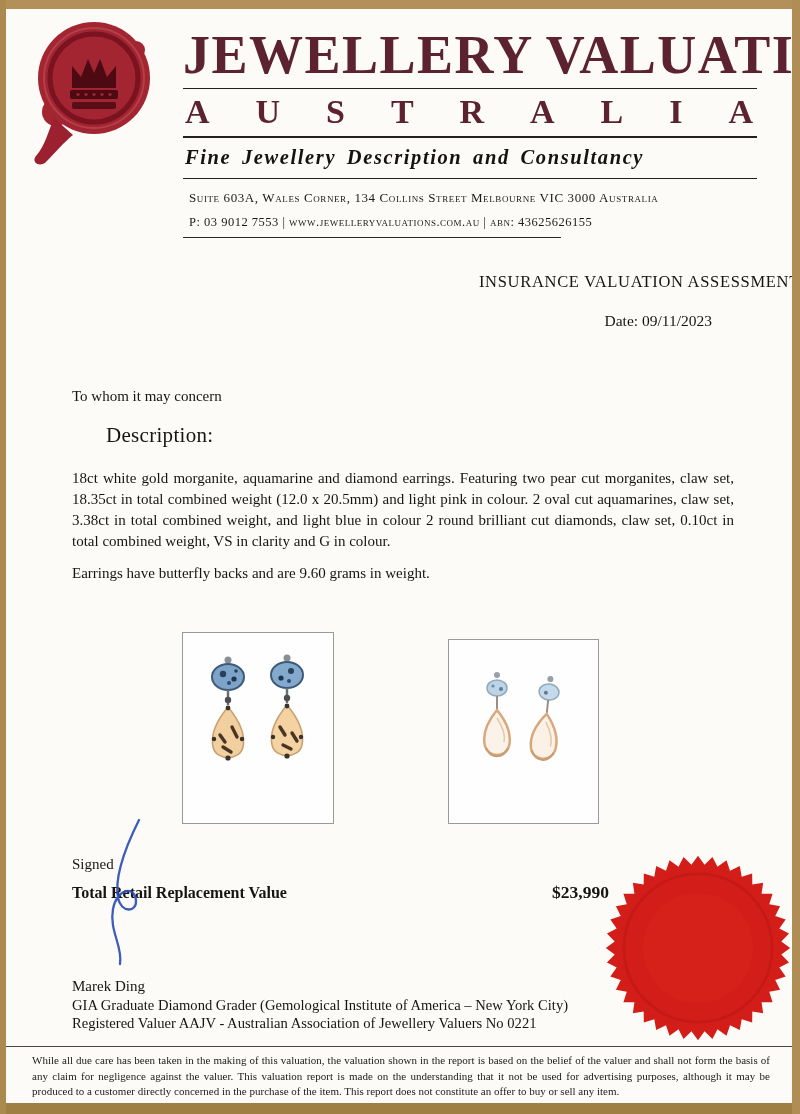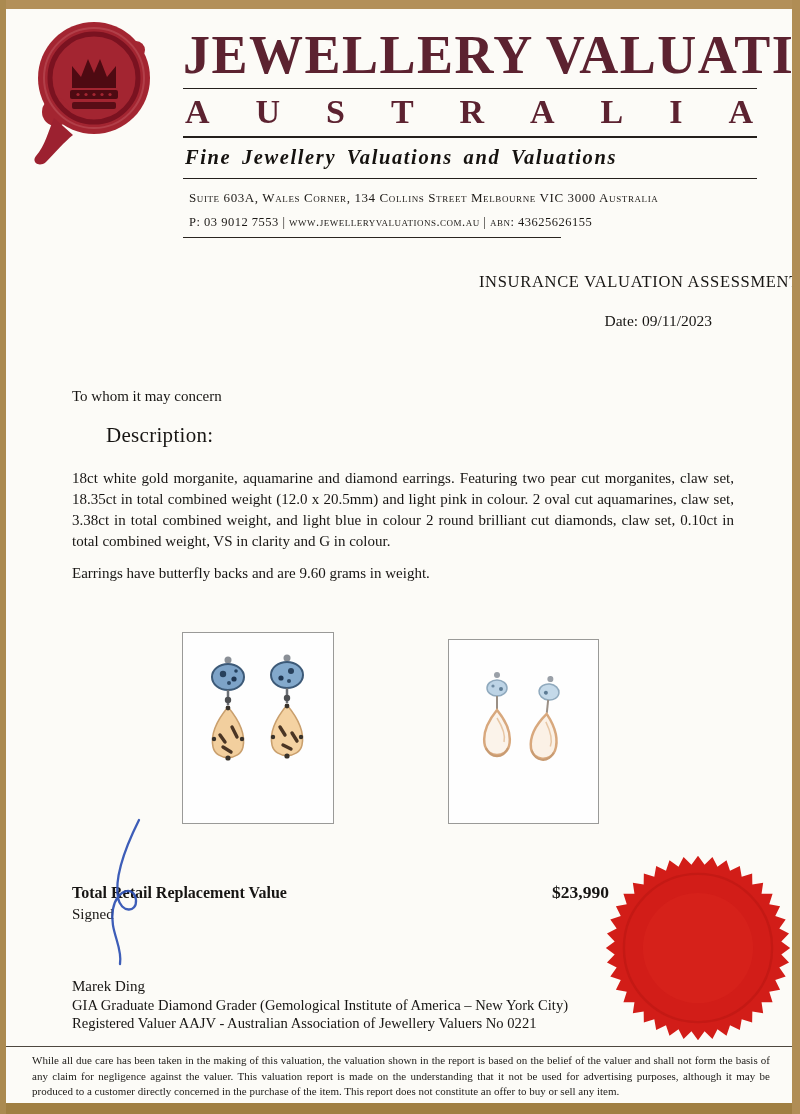--- a/index.html
+++ b/index.html
@@ -35,21 +35,21 @@
   .desc-body{left:72px;top:468px;width:662px;font-size:15px;line-height:1.4;text-align:justify;}
   .weight-line{left:72px;top:565px;font-size:15px;}
 
   .photo-box{background:#fefefe;border:1px solid #9a9a98;z-index:2;}
   .photo-box.b1{left:182px;top:632px;width:150px;height:190px;}
   .photo-box.b2{left:448px;top:639px;width:149px;height:183px;}
   .photo-box svg{display:block;width:100%;height:100%;}
 
   .total-label{left:72px;top:884px;font-size:16px;font-weight:bold;z-index:2;}
   .total-value{left:552px;top:882px;font-size:17.5px;font-weight:bold;z-index:6;}
-  .signed-label{left:72px;top:906px;font-size:15px;z-index:2;}
+  .signed-label{left:72px;top:856px;font-size:15px;z-index:2;}
   .signature{left:84px;top:814px;z-index:4;pointer-events:none;}
 
   .valuer{left:72px;top:977px;font-size:14.6px;line-height:1.26;z-index:2;}
   .valuer .name{font-size:15px;}
 
   .red-seal{left:603px;top:853px;width:190px;height:190px;z-index:3;}
 
   .foot-rule{left:0;top:1046px;width:800px;border:none;border-top:1.2px solid #4d473f;margin:0;}
   .disclaimer{left:32px;top:1053px;width:738px;font-size:11px;line-height:1.42;text-align:justify;color:#22201d;}
   .wax-seal{left:20px;top:14px;width:142px;height:152px;z-index:2;}
@@ -89,21 +89,21 @@
         <span>U</span>
         <span>S</span>
         <span>T</span>
         <span>R</span>
         <span>A</span>
         <span>L</span>
         <span>I</span>
         <span>A</span>
       </div>
     <hr class="rule thick">
-    <div class="tagline">Fine Jewellery Valuations and Valuations</div>
+    <div class="tagline">Fine Jewellery Description and Consultancy</div>
     <hr class="rule">
     <div class="addr">Suite 603A, Wales Corner, 134 Collins Street Melbourne VIC 3000 Australia</div>
     <div class="contact">P: 03 9012 7553  |  www.jewelleryvaluations.com.au  |  abn: 43625626155</div>
     <hr class="contact-rule">
   </div>
 
   <div class="abs doc-title">INSURANCE VALUATION ASSESSMENT</div>
   <div class="abs date-line">Date: 09/11/2023</div>
   <div class="abs addressee">To whom it may concern</div>
   <div class="abs desc-head">Description:</div>

